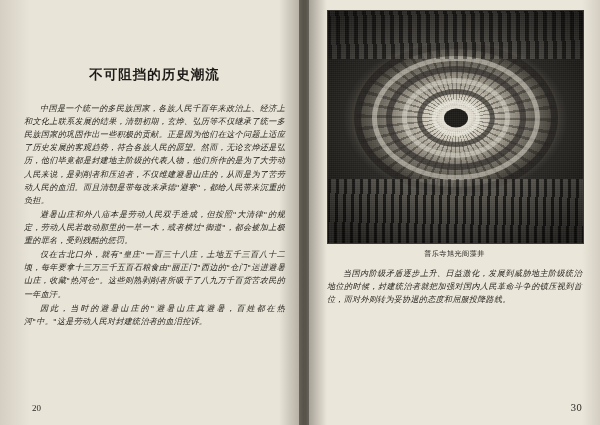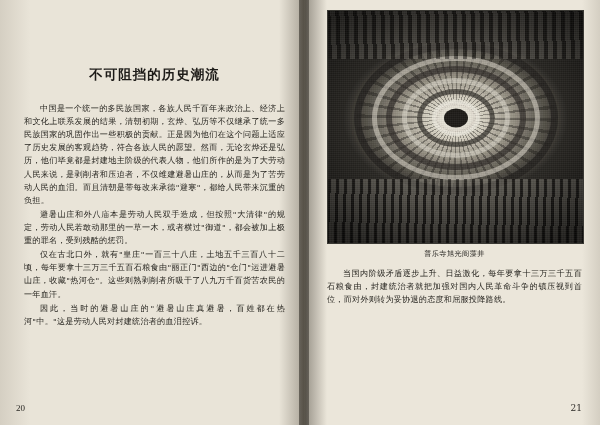--- a/index.html
+++ b/index.html
@@ -64,28 +64,29 @@
     margin: 48px 0 18px 0;
   }
   .body-text {
     font-family: "DejaVu Serif", serif;
     font-size: 8.1px;
     line-height: 1.62;
     color: #26241f;
     text-align: justify;
     letter-spacing: 0.25px;
     text-indent: 16px;
+    font-style: italic;
   }
   .body-text p {
     margin: 0 0 1px 0;
     text-indent: 16px;
   }
   .page-num-left {
     position: absolute;
-    left: 16px;
+    left: 32px;
     bottom: 12px;
     font-family: Liberation Serif, serif;
     font-size: 9px;
     color: #2a2824;
   }
   
   .photo-wrap {
     width: 100%;
     height: 232px;
     position: relative;
@@ -222,18 +223,18 @@
         <div class="ring r7"></div>
       </div>
       <div class="beams-top"></div>
       <div class="beams-bottom"></div>
       <div class="photo-corner-dark"></div>
       <div class="photo-grain"></div>
     </div>
     <div class="photo-caption">普乐寺旭光阁藻井</div>
 
     <div class="body-text right-body">
-      <p>当国内阶级矛盾逐步上升、日益激化，每年要拿十三万三千五百石粮食由，封建统治者就把加强对国内人民革命斗争的镇压视到首位，而对外则转为妥协退的态度和屈服投降路线。</p>
+      <p>当国内阶级矛盾逐步上升、日益激化，发展到威胁地主阶级统治地位的时候，封建统治者就把加强对国内人民革命斗争的镇压视到首位，而对外则转为妥协退的态度和屈服投降路线。</p>
     </div>
-    <div class="page-num-right">21</div>
+    <div class="page-num-right">30</div>
   </div>
 
 </div>
 
 </body></html>

